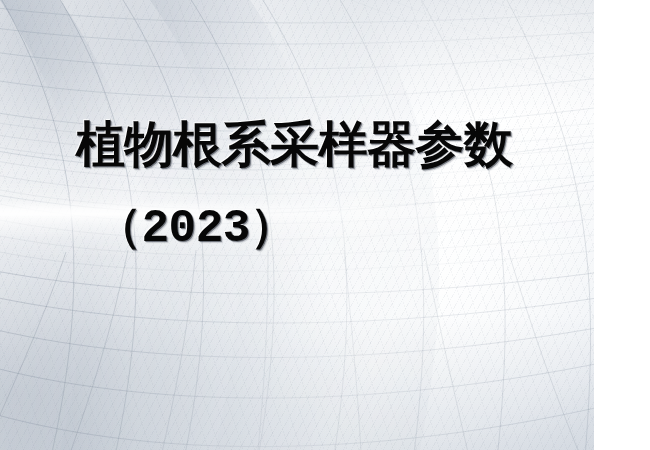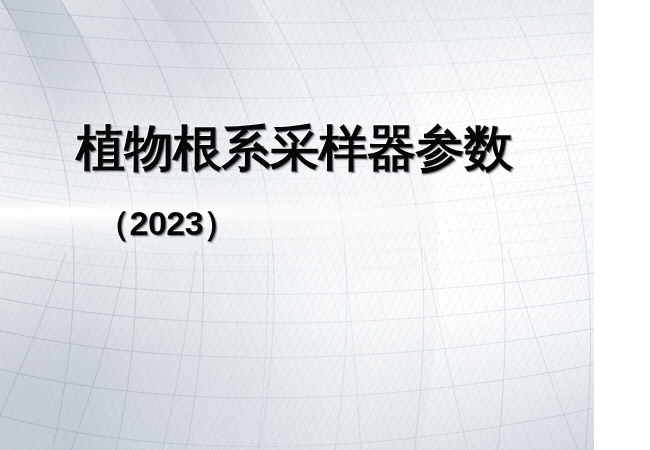--- a/index.html
+++ b/index.html
@@ -5,21 +5,21 @@
   html, body {
     margin: 0;
     padding: 0;
     background: #ffffff;
   }
   #slide {
     position: relative;
     width: 594px;
     height: 450px;
     overflow: hidden;
-    font-family: Liberation Sans, sans-serif;
+    font-family: Liberation Mono, monospace;
     background: #737373;
   }
 
   
   .bg-layer {
     position: absolute;
     inset: 0;
     pointer-events: none;
   }
 
@@ -123,21 +123,21 @@
       -1px -1px 0 rgba(255,255,255,0.85),
        1px  1px 0 rgba(40,46,56,0.55),
        2px  2px 1px rgba(60,66,76,0.22);
   }
 
   .slide-subtitle {
     position: absolute;
     left: 96px;
     top: 206px;
     margin: 0;
-    font-size: 34px;
+    font-size: 46px;
     line-height: 1.0;
     font-weight: 700;
     letter-spacing: -0.5px;
     color: #070707;
     white-space: nowrap;
     text-shadow:
       -1px -1px 0 rgba(255,255,255,0.85),
        1px  1px 0 rgba(40,46,56,0.55),
        2px  2px 1px rgba(60,66,76,0.22);
   }

